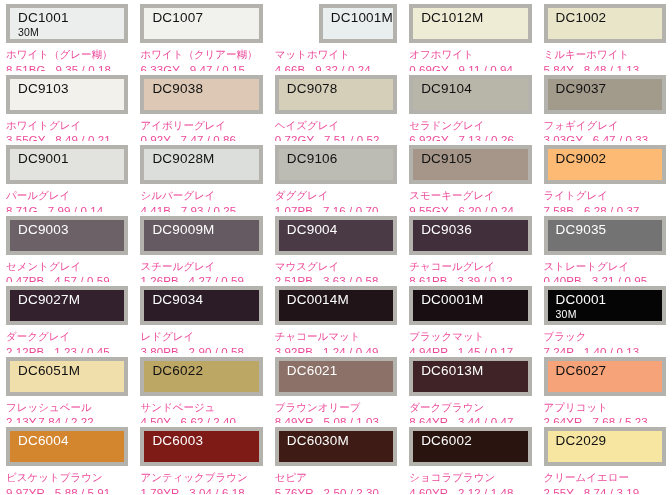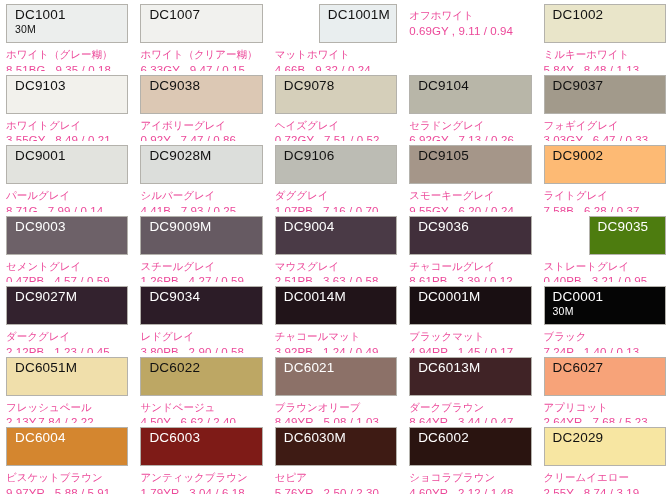--- a/index.html
+++ b/index.html
@@ -28,21 +28,21 @@
   .swatch-cell {
     position: relative;
     box-sizing: border-box;
     padding: 4px 6px 0 6px;
     overflow: hidden;
   }
 
   .chip {
     box-sizing: border-box;
     height: 39px;
-    border: 1px solid #0f766e;
+    border: 4px solid #0f766e;
     display: flex;
     flex-direction: column;
     justify-content: flex-start;
     padding: 3px 0 0 8px;
     line-height: 1.08;
   }
 
   .chip-code {
     font-size: 13.5px;
     letter-spacing: 0.2px;
@@ -110,20 +110,23 @@
     <div class="swatch-cell">
       <div class="chip light" style="background: rgb(233, 238, 239); border-color: rgb(180, 178, 172); margin-left: 44px;">
         <div class="chip-code">DC1001M</div>
       </div>
       <div class="caption">
         <div class="caption-name">マットホワイト</div>
         <div class="caption-munsell">4.66B , 9.32 / 0.24</div>
       </div>
     </div>
     <div class="swatch-cell">
+      <div class="chip light" style="background: rgb(238, 236, 213); border-color: rgb(180, 178, 172);">
+        <div class="chip-code">DC1012M</div>
+      </div>
       <div class="caption">
         <div class="caption-name">オフホワイト</div>
         <div class="caption-munsell">0.69GY , 9.11 / 0.94</div>
       </div>
     </div>
     <div class="swatch-cell">
       <div class="chip light" style="background: rgb(233, 229, 201); border-color: rgb(180, 178, 172);">
         <div class="chip-code">DC1002</div>
       </div>
       <div class="caption">
@@ -251,21 +254,21 @@
     <div class="swatch-cell">
       <div class="chip dark" style="background: rgb(65, 47, 59); border-color: rgb(180, 178, 172);">
         <div class="chip-code">DC9036</div>
       </div>
       <div class="caption">
         <div class="caption-name">チャコールグレイ</div>
         <div class="caption-munsell">8.61PB , 3.39 / 0.12</div>
       </div>
     </div>
     <div class="swatch-cell">
-      <div class="chip dark" style="background: #4d7c0f; border-color: rgb(180, 178, 172); margin-left: 45px;">
+      <div class="chip dark" style="background: #737373; border-color: rgb(180, 178, 172);">
         <div class="chip-code">DC9035</div>
       </div>
       <div class="caption">
         <div class="caption-name">ストレートグレイ</div>
         <div class="caption-munsell">0.40PB , 3.21 / 0.95</div>
       </div>
     </div>
     <div class="swatch-cell">
       <div class="chip dark" style="background: rgb(51, 34, 46); border-color: rgb(180, 178, 172);">
         <div class="chip-code">DC9027M</div>

